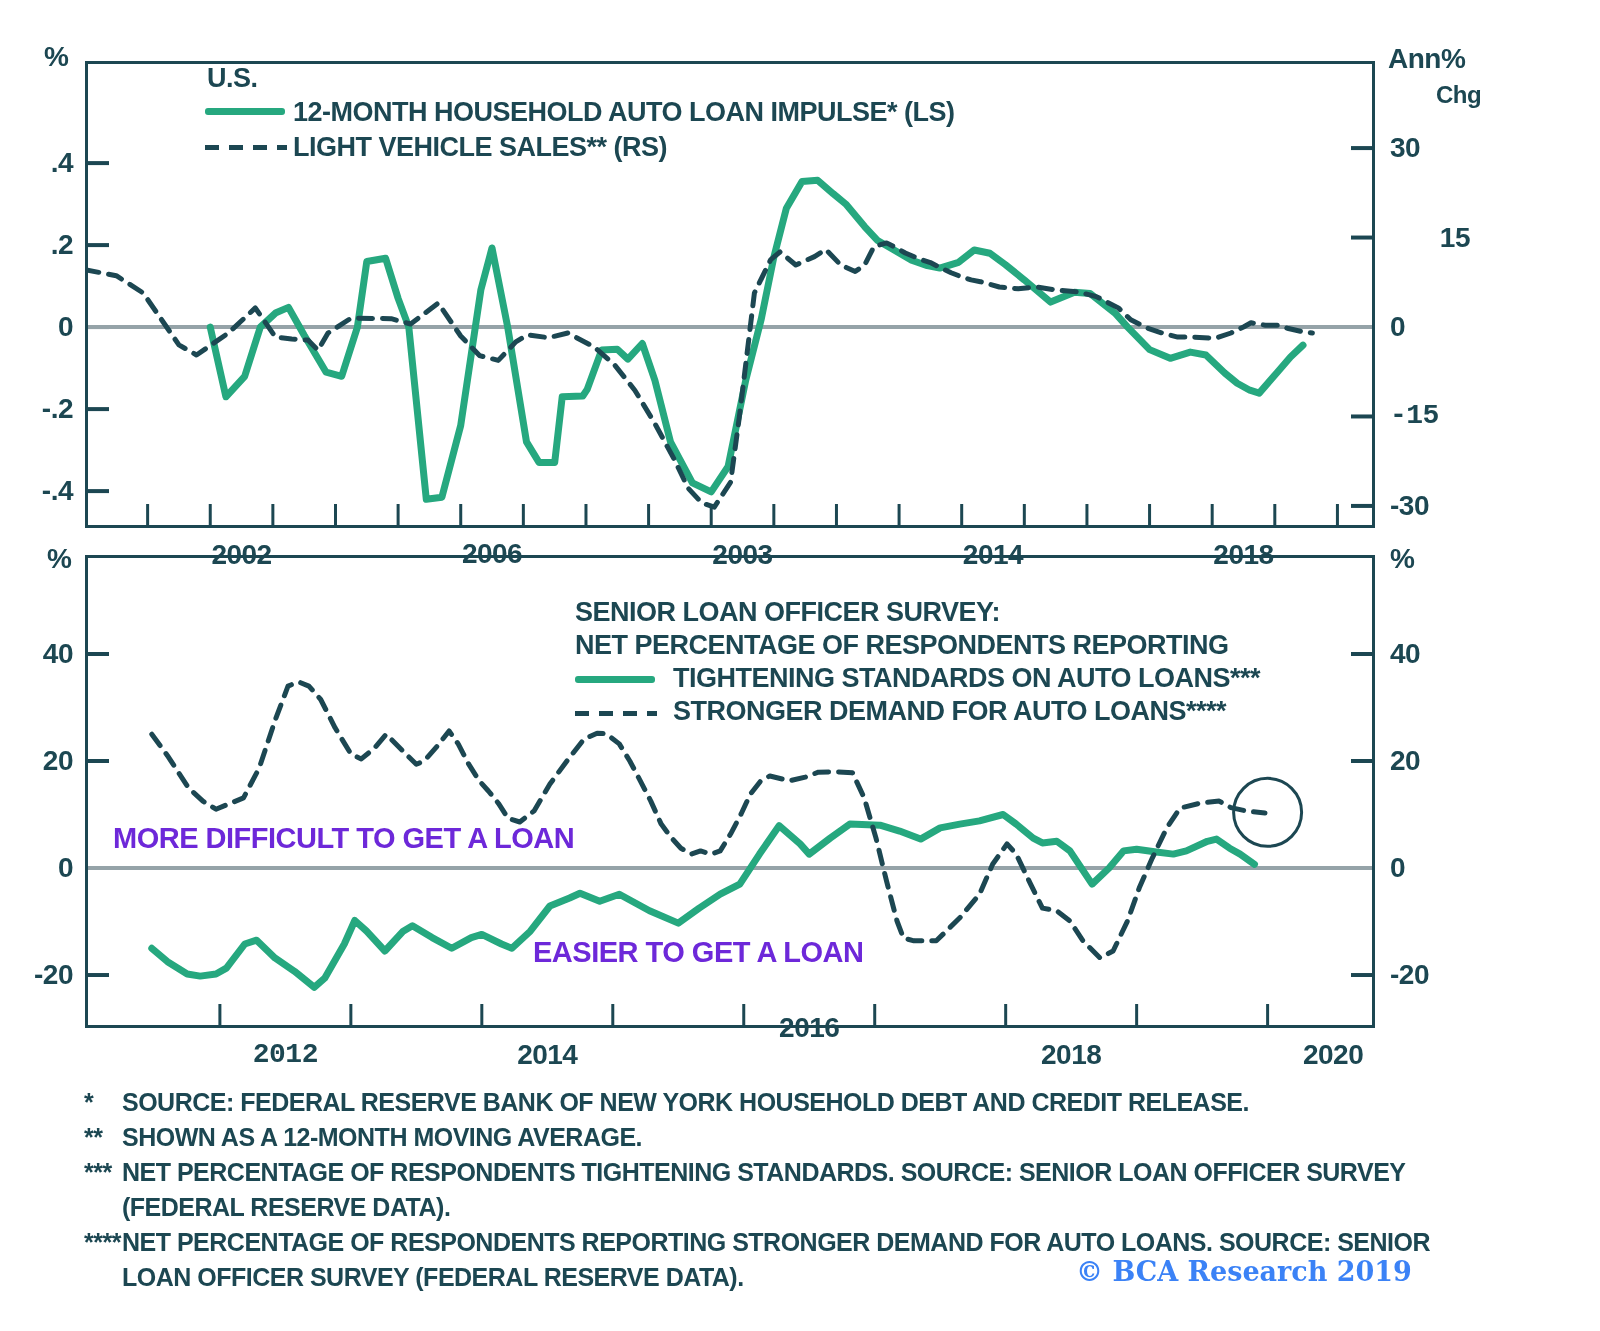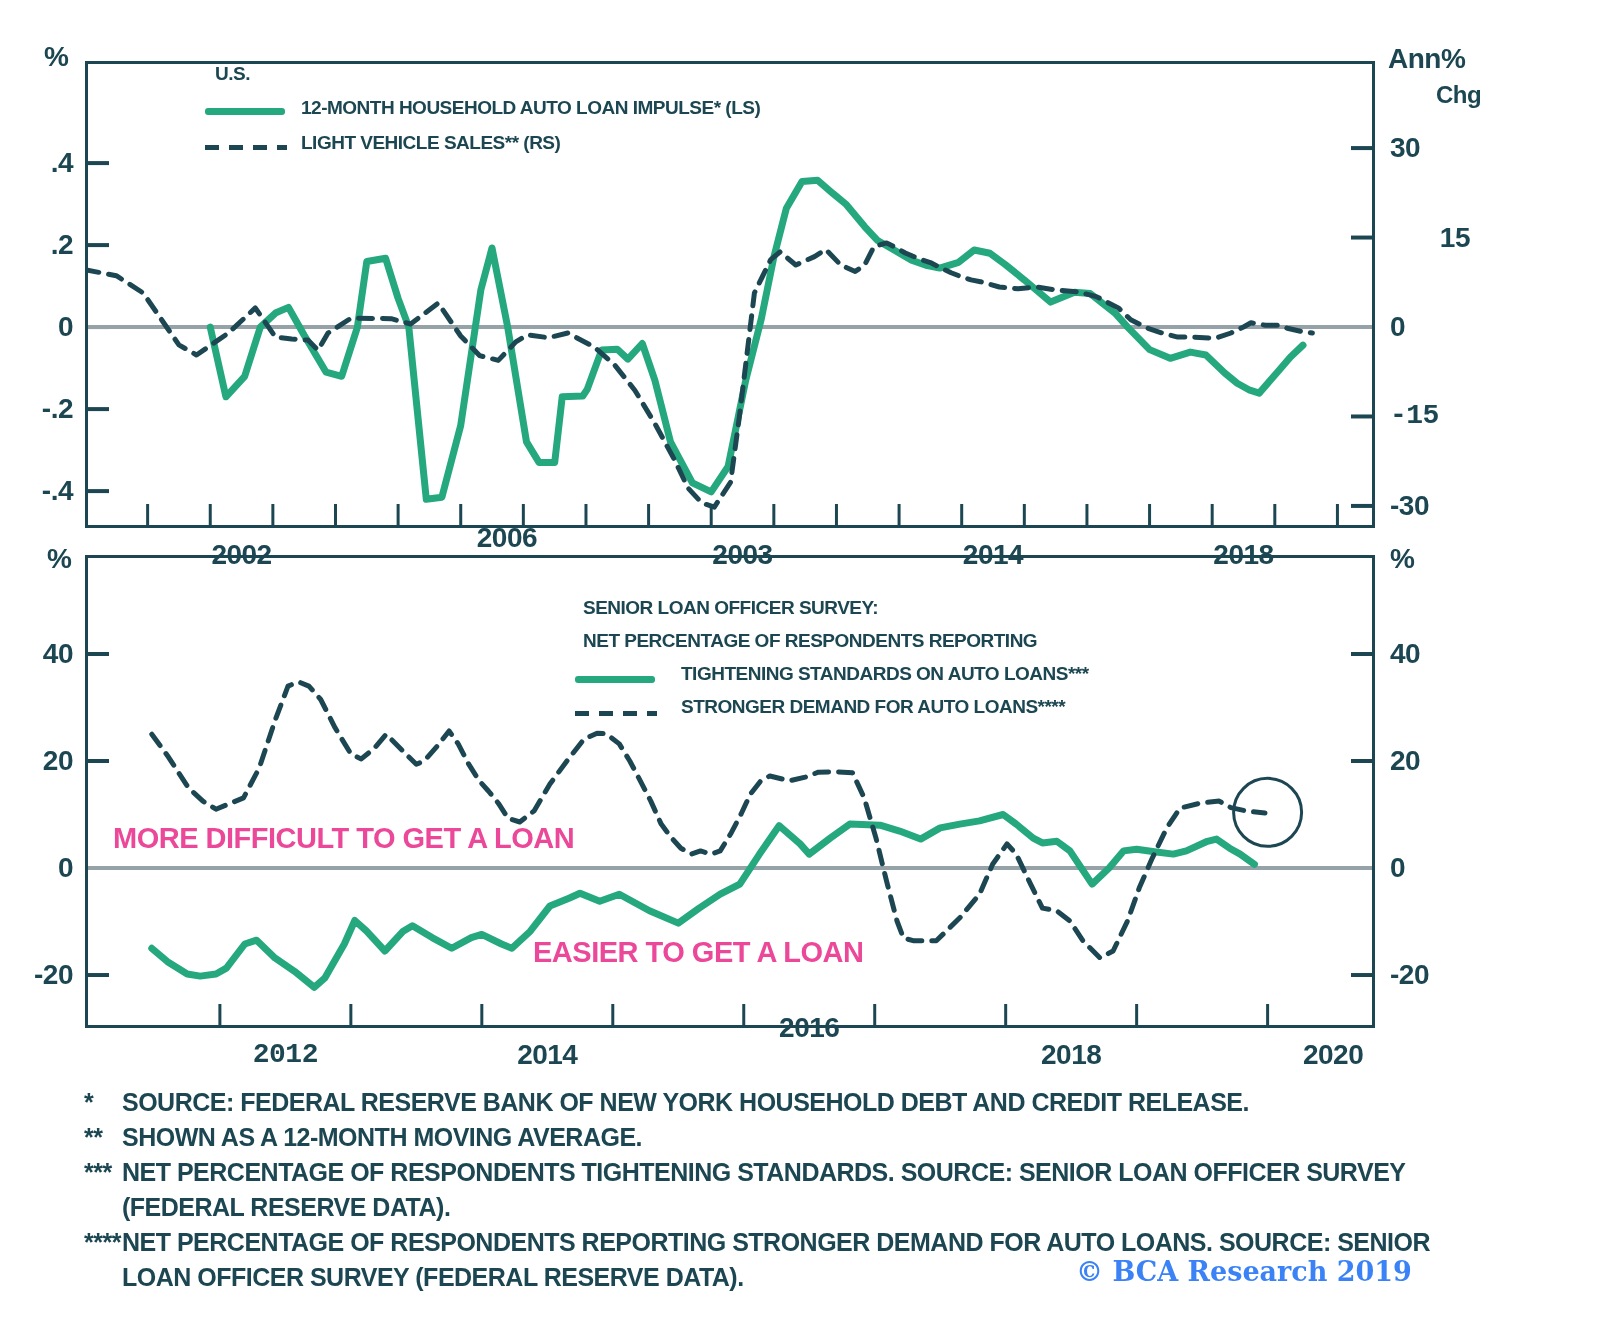--- a/index.html
+++ b/index.html
@@ -1,23 +1,23 @@
 <!DOCTYPE html>
 <html><head>
 <meta charset="utf-8">
 <style>
   html,body{margin:0;padding:0;background:#ffffff;}
   .stage{position:relative;width:1600px;height:1331px;background:#ffffff;overflow:hidden;
          font-family:"Liberation Sans",sans-serif;font-weight:bold;color:#1c4752;letter-spacing:-0.5px;}
   .lbl{position:absolute;line-height:1.05;white-space:nowrap;}
   .plot{position:absolute;}
   .tick-label{position:absolute;font-size:28px;line-height:28px;white-space:nowrap;}
-  .legend-text{font-size:19px;margin-left:8px;}
+  .legend-text{font-size:27px;}
   .swatch{position:absolute;}
-  .annotation{position:absolute;font-size:29px;color:#ec4899;white-space:nowrap;}
+  .annotation{position:absolute;font-size:29px;color:#6d28d9;white-space:nowrap;}
   .footnotes{position:absolute;left:84px;top:1085px;width:1408px;font-size:25px;line-height:35px;}
   .fn-row{display:flex;}
   .fn-marker{width:38px;flex:0 0 38px;}
   .fn-text{flex:1;}
   .copyright{position:absolute;left:1076px;top:1256px;font-family:"DejaVu Serif",serif;
              font-size:27px;color:#3b82f6;letter-spacing:0;}
 </style>
 </head>
 <body>
 
@@ -102,21 +102,21 @@
       <polyline points="66.8,393.3 82.5,406.7 102.2,419.0 115.2,421.1 131.0,419.0 141.4,413.1 159.8,389.0 171.6,385.2 189.9,402.9 209.5,416.3 229.2,432.3 239.7,423.2 259.3,389.0 269.8,365.5 281.6,376.2 299.9,396.0 318.2,376.2 327.4,370.8 347.1,382.6 366.7,393.3 386.3,382.6 396.8,379.4 416.5,389.0 426.9,393.3 445.3,376.2 464.9,351.0 484.6,343.0 495.0,338.2 514.7,346.2 534.3,339.2 564.5,355.8 593.3,368.1 614.2,353.1 635.2,339.2 654.8,329.1 674.5,299.1 694.1,270.7 715.1,288.9 724.2,299.1 745.2,283.1 764.8,269.1 795.0,270.2 814.6,276.1 835.6,284.1 855.2,272.9 874.8,269.1 894.5,265.9 918.1,259.5 931.2,269.1 948.2,283.1 957.4,287.9 971.8,286.3 984.9,295.9 1007.1,329.1 1024.1,313.0 1038.5,295.9 1051.6,294.3 1071.3,297.0 1088.3,299.1 1101.4,295.9 1122.4,286.3 1131.5,284.1 1144.6,293.2 1155.1,299.1 1169.5,309.3" fill="none" stroke="#26a87f" stroke-width="7" stroke-linejoin="round" stroke-linecap="round"></polyline>
       <polyline points="66.8,179.2 82.5,200.7 103.5,232.8 117.9,246.1 131.0,254.2 144.1,248.8 158.5,242.9 174.2,213.0 189.9,165.9 203.0,131.1 213.5,126.8 223.9,131.1 235.7,144.5 250.1,172.8 265.9,199.0 276.3,203.9 289.4,193.2 301.2,179.2 320.9,199.0 331.3,209.2 339.2,206.0 352.3,191.0 364.1,176.0 373.2,188.9 383.7,209.2 394.2,225.8 403.4,236.0 413.8,248.8 423.0,263.3 434.8,267.0 449.2,255.8 464.9,229.0 481.9,206.0 499.0,184.1 512.1,178.2 521.2,178.7 534.3,188.9 544.8,206.0 555.3,225.8 565.8,246.1 576.2,269.1 586.7,283.1 595.9,293.2 606.4,299.1 615.5,295.9 626.0,299.1 635.2,295.9 645.7,278.8 656.1,259.0 665.3,239.2 675.8,225.8 684.9,221.0 704.6,225.8 720.3,222.1 733.4,217.2 750.4,216.7 767.5,217.8 779.2,242.9 791.0,283.1 801.5,325.9 812.0,366.0 818.5,383.1 829.0,385.8 851.3,385.8 874.8,362.8 894.5,339.2 907.6,309.3 922.0,288.9 931.2,299.1 945.6,329.1 957.4,353.1 971.8,355.8 984.9,366.0 997.9,385.8 1015.0,402.9 1028.1,396.0 1042.5,366.0 1054.3,332.8 1067.4,302.8 1081.8,272.9 1094.9,253.1 1117.1,247.7 1134.2,246.1 1145.9,252.6 1163.0,256.3 1180.0,257.9" fill="none" stroke="#1c4752" stroke-width="5" stroke-linejoin="round" stroke-linecap="round" stroke-dasharray="14 10"></polyline>
       <circle cx="1182.609137055845" cy="257.36764705882354" r="34" fill="none" stroke="#1c4752" stroke-width="3"></circle>
     </svg>
 
   <div class="annotation" style="left:113px;top:822px">MORE DIFFICULT TO GET A LOAN</div>
   <div class="annotation" style="left:533px;top:936px">EASIER TO GET A LOAN</div>
 
   <div id="tick-labels">
       <div class="tick-label" style="left: 196.553px; top: 541px; width: 90px; text-align: center;">2002</div>
-      <div class="tick-label" style="left: 447.039px; top: 524px; width: 90px; text-align: right;">2006</div>
+      <div class="tick-label" style="left: 447.039px; top: 540px; width: 90px; text-align: center;">2006</div>
       <div class="tick-label" style="left: 697.524px; top: 541px; width: 90px; text-align: center;">2003</div>
       <div class="tick-label" style="left: 948.01px; top: 541px; width: 90px; text-align: center;">2014</div>
       <div class="tick-label" style="left: 1198.5px; top: 541px; width: 90px; text-align: center;">2018</div>
       <div class="tick-label" style="left: 17px; top: 149.092px; width: 56px; text-align: right;">.4</div>
       <div class="tick-label" style="left: 17px; top: 231.094px; width: 56px; text-align: right;">.2</div>
       <div class="tick-label" style="left: 17px; top: 313.096px; width: 56px; text-align: right;">0</div>
       <div class="tick-label" style="left: 17px; top: 395.097px; width: 56px; text-align: right;">-.2</div>
       <div class="tick-label" style="left: 17px; top: 477.099px; width: 56px; text-align: right;">-.4</div>
       <div class="tick-label" style="left: 1390px; top: 134.078px; width: 80px; text-align: left;">30</div>
       <div class="tick-label" style="left: 1390px; top: 223.542px; width: 80px; text-align: right;">15</div>

